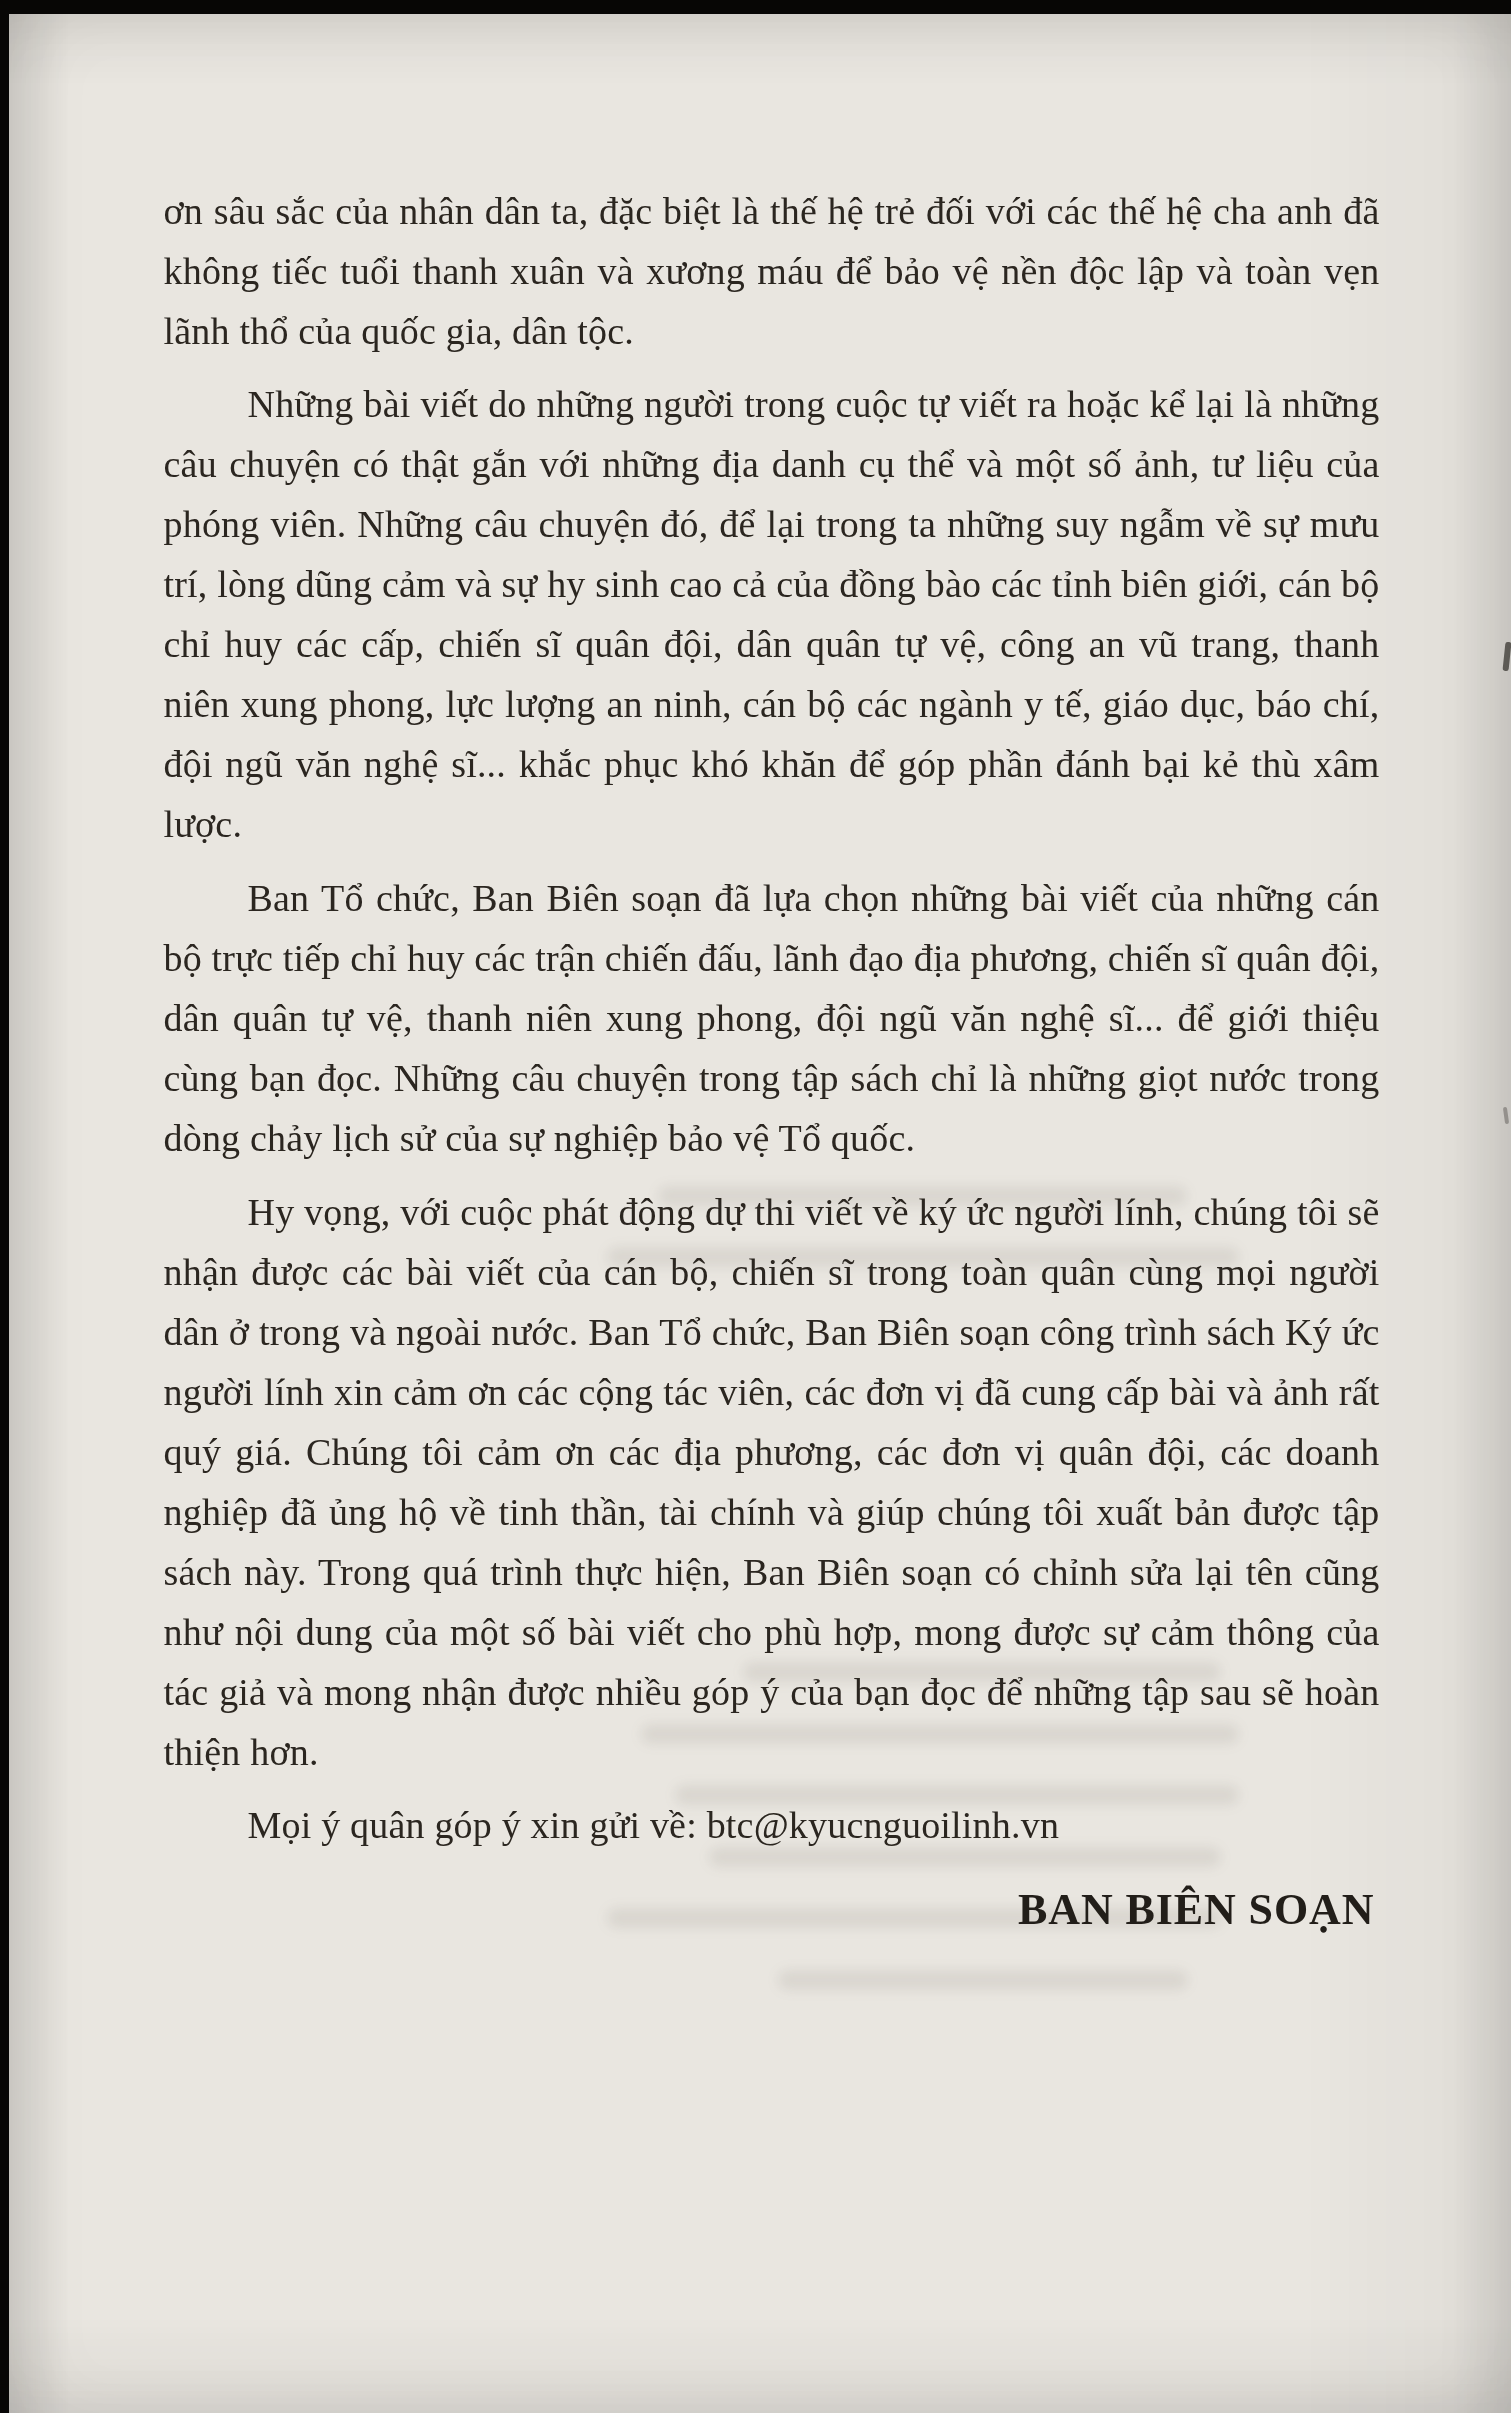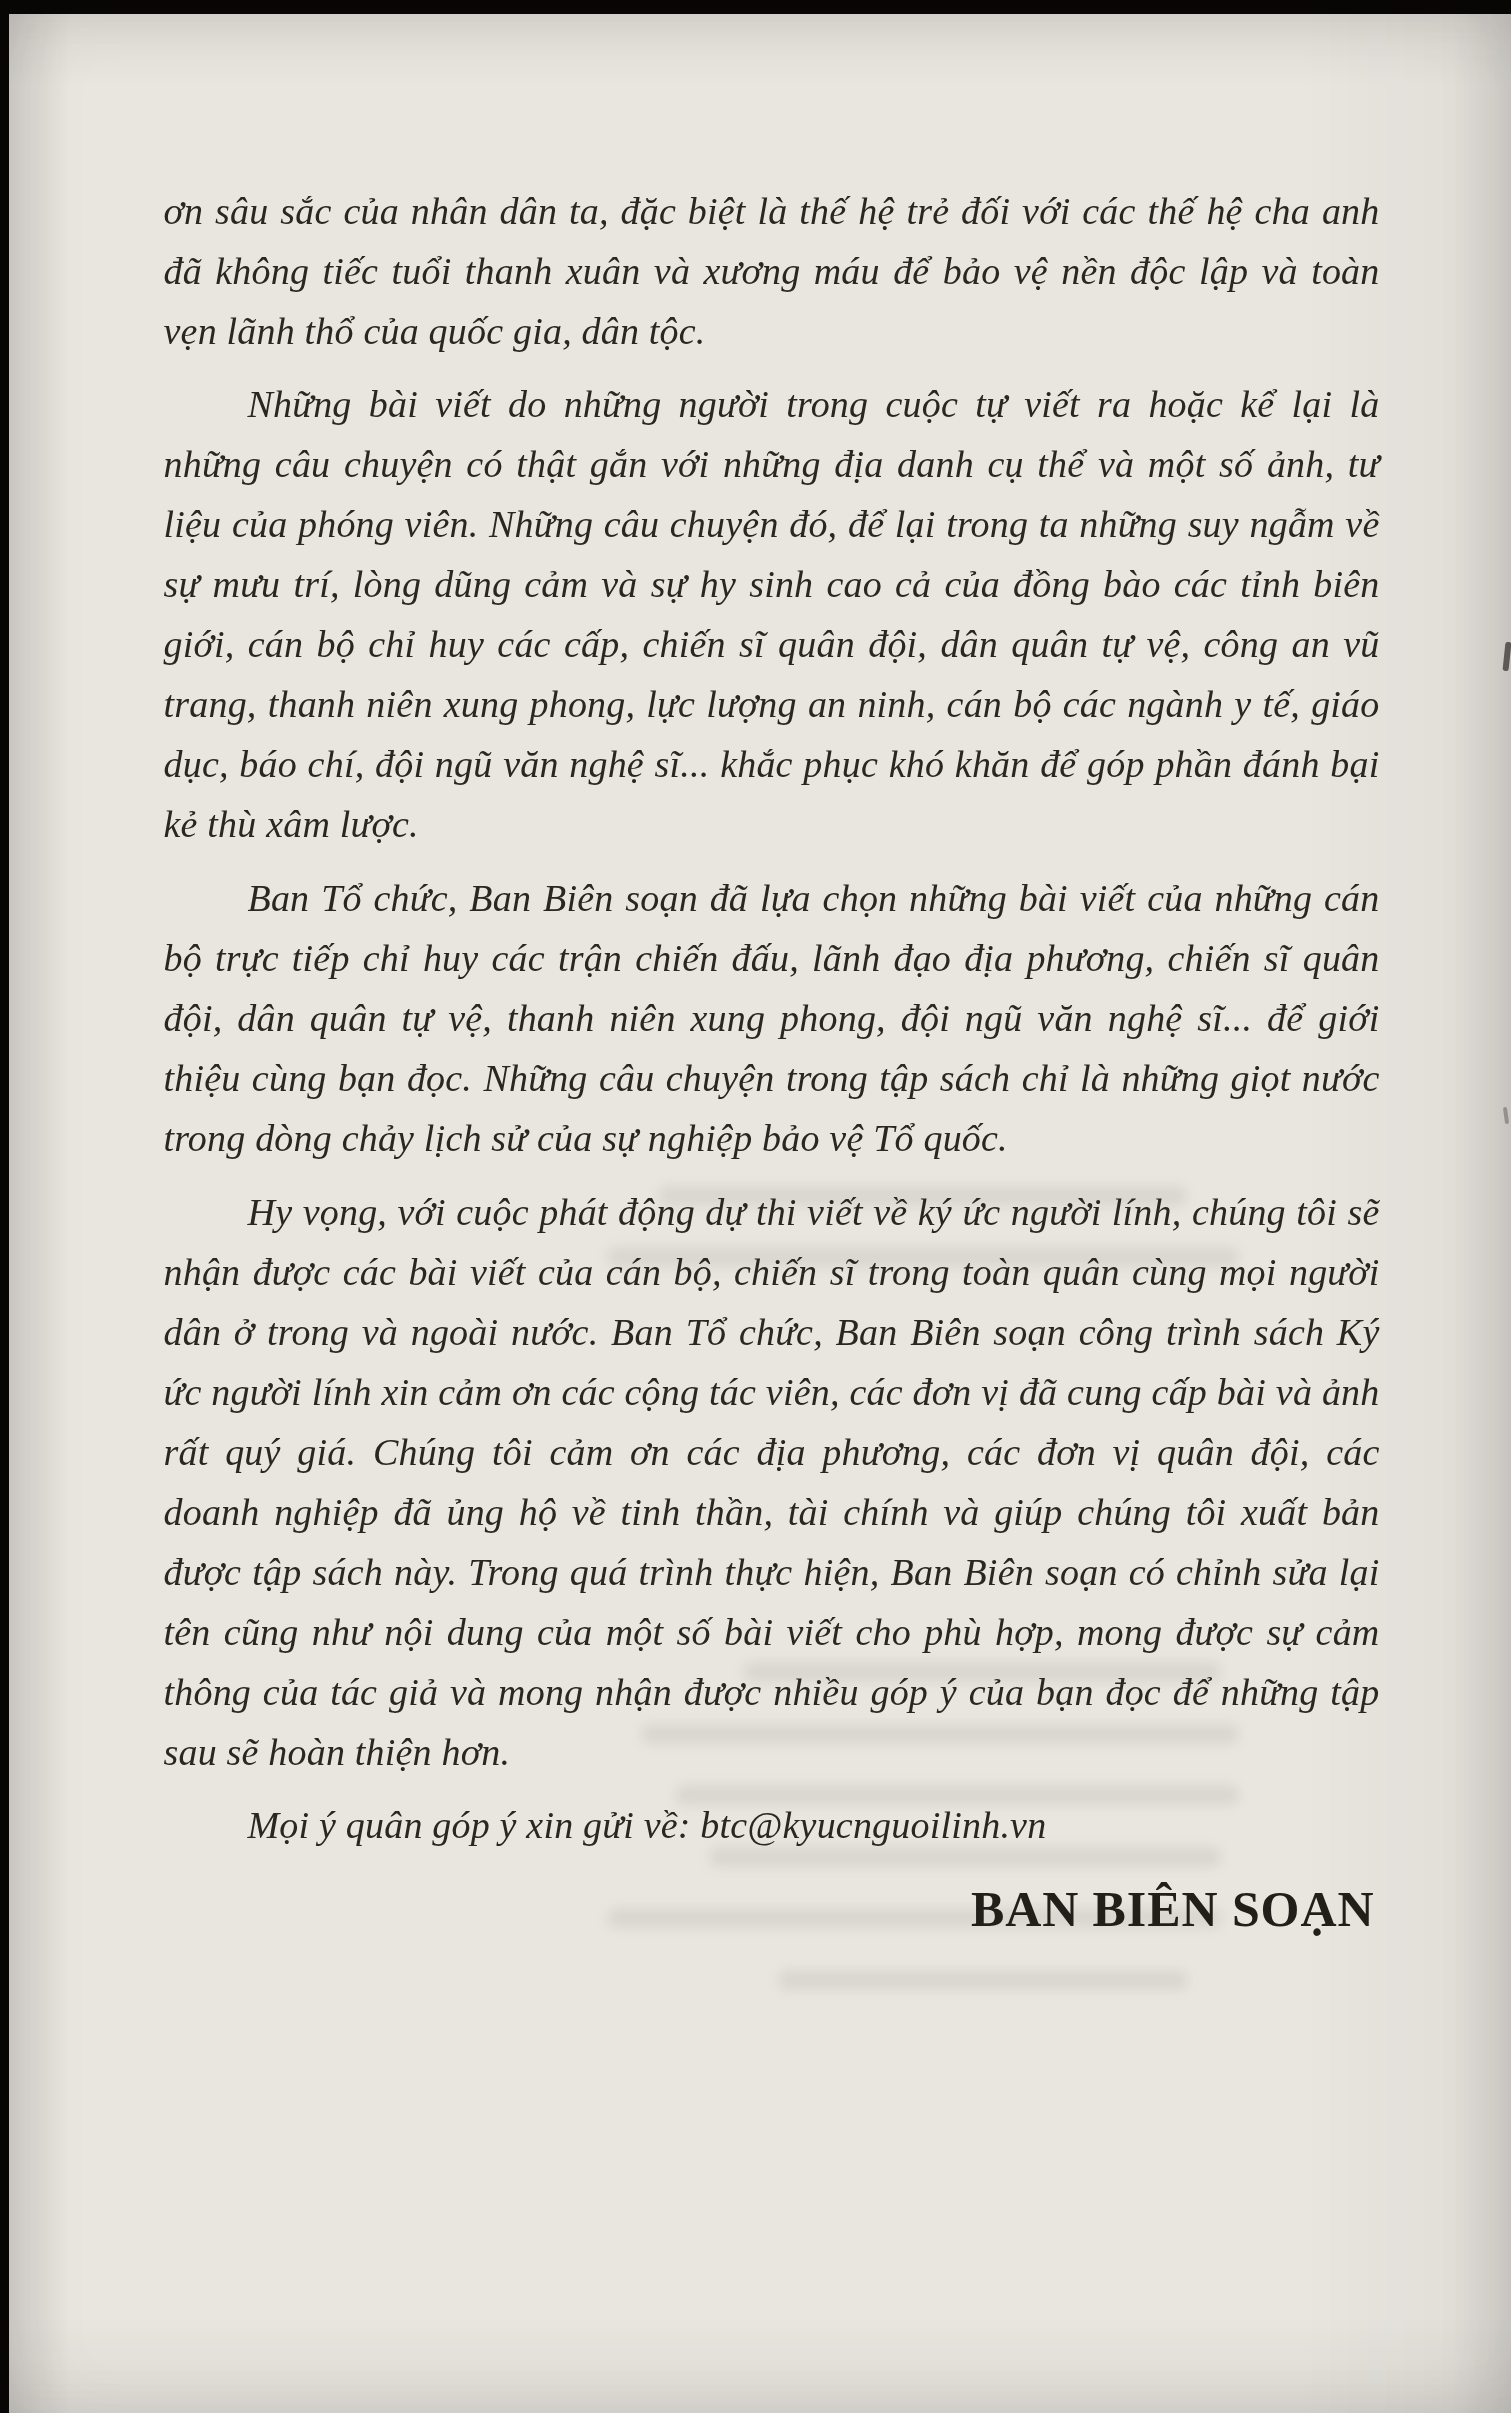--- a/index.html
+++ b/index.html
@@ -69,35 +69,34 @@
   .b8{ left:769px;  top:1956px; width:410px;}
   
   .textblock{
     position:absolute;
     left:155px;
     top:167px;
     width:1216px;
   }
   .para{
     margin:0 0 13.7px 0;
-    font-style:italic;
     font-size:38px;
     line-height:60px;
     color:var(--ink);
     text-align:justify;
     letter-spacing:0.2px;
   }
   .para.indent{ text-indent:84px; }
   .para.no-indent{ text-indent:0; }
   .para.contact{ text-indent:84px; margin-top:5.1px; }
   .signature{
     margin:29px 5.1px 0 0;
     font-style:normal;
     font-weight:bold;
-    font-size:50px;
+    font-size:44px;
     line-height:51px;
     color:#221e19;
     text-align:right;
     letter-spacing:0.9px;
   }
 </style>
 </head>
 <body>
 
 <div class="paper">

